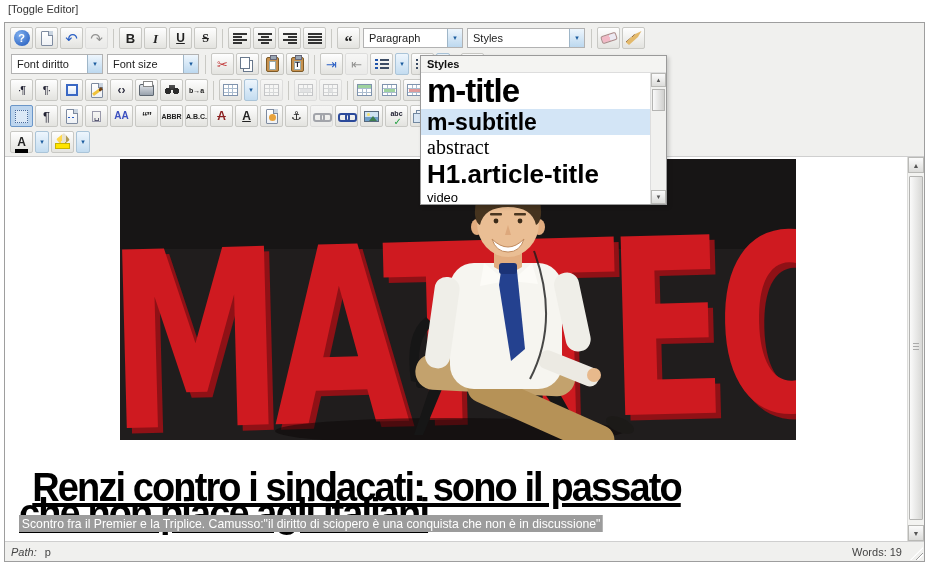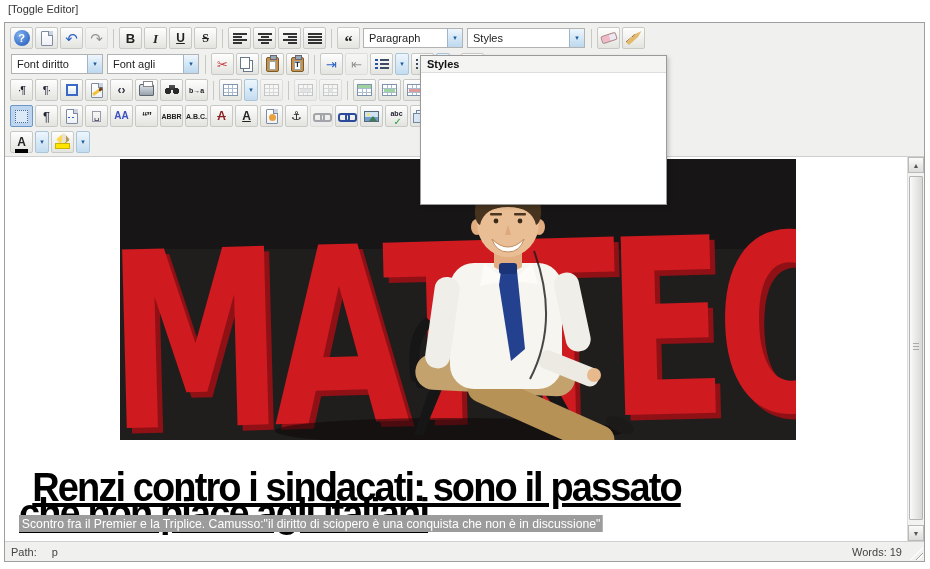--- a/index.html
+++ b/index.html
@@ -162,21 +162,21 @@
   .si-h1{font-size:26px;font-weight:bold;line-height:30px;}
   .si-video{font-size:13px;line-height:17px;}
   .sp-scroll{position:absolute;top:0;right:0;bottom:0;width:16px;background:#f1f1ef;border-left:1px solid #ddd;}
   .sp-scroll .sb-btn{height:14px;font-size:6px;}
   .sp-thumb{position:absolute;left:1px;right:1px;top:16px;height:22px;border:1px solid #b4b4b2;
     background:linear-gradient(90deg,#fafafa,#d0d0ce);}
 
   
   .status{height:20px;background:#f0f0ee;border-top:1px solid #cfcfcf;display:flex;align-items:center;
     font-size:11px;color:#444;padding:0 6px;position:relative;flex:none;}
-  .path-label{margin-right:15px;}
+  .path-label{margin-right:8px;font-style:italic;}
   .words{margin-left:auto;padding-right:16px;color:#444;}
   .grip{position:absolute;right:1px;bottom:1px;width:13px;height:13px;
     background:repeating-linear-gradient(135deg,transparent 0 3px,#9a9a9a 3px 4px,#ffffff 4px 5px);
     clip-path:polygon(100% 0,100% 100%,0 100%);}
 </style>
 </head>
 <body>
 
 <div class="toggle-link">[Toggle Editor]</div>
 
@@ -241,21 +241,21 @@
         <button class="btn">
           <span class="g ic-broom"></span>
         </button>
       </div>
     <div class="tb-row">
         <div class="tsel" style="width: 92px;">
           <span class="tsel-label">Font diritto</span>
           <span class="sel-arrow">▾</span>
         </div>
         <div class="tsel" style="width: 92px;">
-          <span class="tsel-label">Font agli</span>
+          <span class="tsel-label">Font size</span>
           <span class="sel-arrow">▾</span>
         </div>
         <span class="sep"></span>
         <button class="btn">
           <span class="g c-red g14">✂</span>
         </button>
         <button class="btn">
           <span class="g ic-copy"></span>
         </button>
         <button class="btn">
@@ -484,13 +484,31 @@
     <span class="path-label">Path:</span>
     <span>p</span>
     <span class="words">Words: 19</span>
     <span class="grip"></span>
   </div>
 
 </div>
 
 <div class="styles-panel">
   <div class="sp-header">Styles</div>
+  <div class="sp-body">
+    <div class="sp-list">
+        <div class="sitem si-mtitle">m-title</div>
+        <div class="sitem si-msub hl">m-subtitle</div>
+        <div class="sitem si-abs">abstract</div>
+        <div class="sitem si-h1">H1.article-title</div>
+        <div class="sitem si-video">video</div>
+      </div>
+    <div class="sp-scroll">
+      <div class="sb-btn sb-up">
+        <span>▲</span>
+      </div>
+      <div class="sp-thumb"></div>
+      <div class="sb-btn sb-down">
+        <span>▼</span>
+      </div>
+    </div>
+  </div>
 </div>
 
 </body></html>

